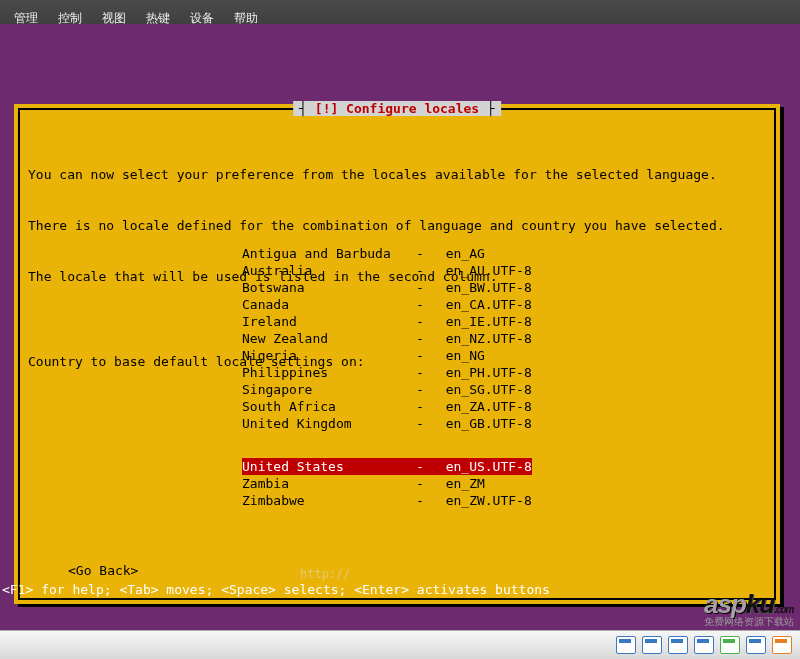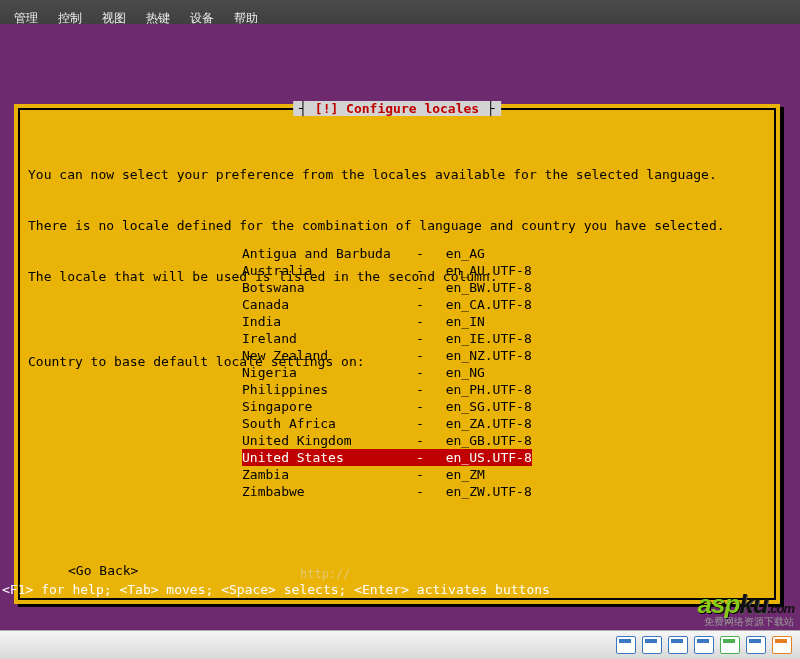--- a/index.html
+++ b/index.html
@@ -83,20 +83,21 @@
   .list {
     position: absolute;
     top: 135px;
     left: 222px;
     line-height: 17px;
   }
   .row { white-space: pre; }
   .row.selected {
     background: #c00000;
     color: #fff;
+    margin-top: 26px;
   }
   .row span { display: inline-block; }
   .col-country { min-width: 168px; }
   .col-dash    { min-width: 20px; text-align: center; }
   .col-locale  { min-width: 100px; }
 
   .goback {
     position: absolute;
     bottom: 20px;
     left: 48px;
@@ -117,23 +118,23 @@
     right: 6px;
     bottom: 32px;
     font-family: Verdana, sans-serif;
     font-size: 26px;
     font-weight: 900;
     font-style: italic;
     letter-spacing: -1px;
     pointer-events: none;
     line-height: 1;
   }
-  .watermark .red { color: #84cc16; text-shadow: 1px 1px 0 #000; }
+  .watermark .red { color: #a3a3a3; text-shadow: 1px 1px 0 #000; }
   .watermark .blk { color: #111; text-shadow: 1px 1px 0 #555; }
-  .watermark .com { color: #111; font-size: 13px; vertical-align: baseline; }
+  .watermark .com { color: #111; font-size: 10px; vertical-align: baseline; }
   .watermark .cn  { display:block; text-align:right; font-size: 10px; color:#999; font-style: normal; font-weight: normal; letter-spacing:0;}
 
   .wm2 {
     position: absolute;
     left: 300px;
     bottom: 50px;
     color: #ddd;
     font-size: 12px;
     opacity: .5;
   }
@@ -194,21 +195,20 @@
         <div>The locale that will be used is listed in the second column.</div>
         <div></div>
         <div>Country to base default locale settings on:</div>
       </div>
 
       <div class="list" id="locale-list">
           <div class="row"><span class="col-country">Antigua and Barbuda</span><span class="col-dash">-</span><span class="col-locale">  en_AG</span></div>
           <div class="row"><span class="col-country">Australia</span><span class="col-dash">-</span><span class="col-locale">  en_AU.UTF-8</span></div>
           <div class="row"><span class="col-country">Botswana</span><span class="col-dash">-</span><span class="col-locale">  en_BW.UTF-8</span></div>
           <div class="row"><span class="col-country">Canada</span><span class="col-dash">-</span><span class="col-locale">  en_CA.UTF-8</span></div>
-          <div class="row"><span class="col-country">India</span><span class="col-dash">-</span><span class="col-locale">  en_IN</span></div>
           <div class="row"><span class="col-country">Ireland</span><span class="col-dash">-</span><span class="col-locale">  en_IE.UTF-8</span></div>
           <div class="row"><span class="col-country">New Zealand</span><span class="col-dash">-</span><span class="col-locale">  en_NZ.UTF-8</span></div>
           <div class="row"><span class="col-country">Nigeria</span><span class="col-dash">-</span><span class="col-locale">  en_NG</span></div>
           <div class="row"><span class="col-country">Philippines</span><span class="col-dash">-</span><span class="col-locale">  en_PH.UTF-8</span></div>
           <div class="row"><span class="col-country">Singapore</span><span class="col-dash">-</span><span class="col-locale">  en_SG.UTF-8</span></div>
           <div class="row"><span class="col-country">South Africa</span><span class="col-dash">-</span><span class="col-locale">  en_ZA.UTF-8</span></div>
           <div class="row"><span class="col-country">United Kingdom</span><span class="col-dash">-</span><span class="col-locale">  en_GB.UTF-8</span></div>
           <div class="row selected"><span class="col-country">United States</span><span class="col-dash">-</span><span class="col-locale">  en_US.UTF-8</span></div>
           <div class="row"><span class="col-country">Zambia</span><span class="col-dash">-</span><span class="col-locale">  en_ZM</span></div>
           <div class="row"><span class="col-country">Zimbabwe</span><span class="col-dash">-</span><span class="col-locale">  en_ZW.UTF-8</span></div>

